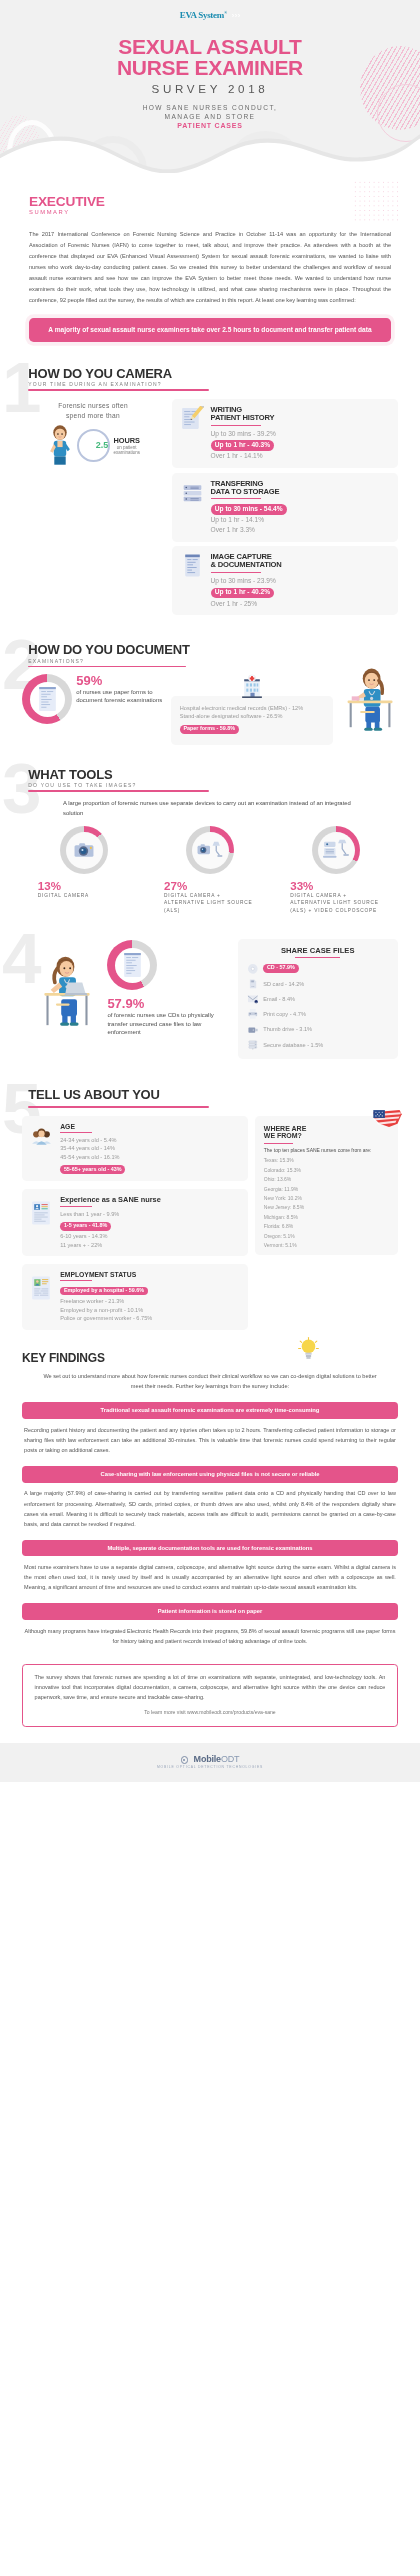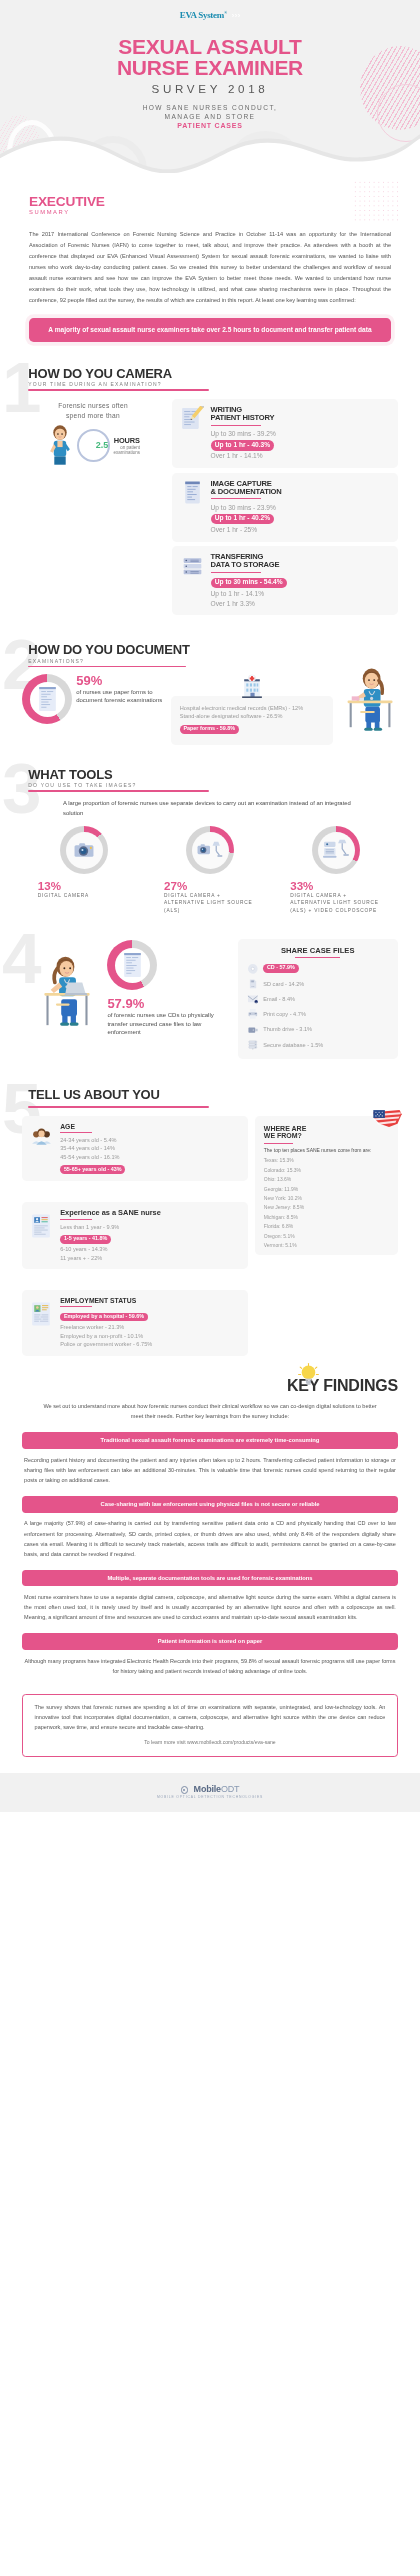--- a/index.html
+++ b/index.html
@@ -147,21 +147,21 @@
   .s1-wrap { display:flex; gap:8.4px; margin-top:8.4px; position:relative; z-index:2;}
   .s1-left { width:142px; text-align:center; padding-top:2.1px;}
   .s1-lead { font-size:6.6px; color:#6a6a6a; line-height:1.45; letter-spacing:0.3px;}
   .clock-row { display:flex; align-items:center; gap:3.2px; justify-content:center; margin-top:4.2px;}
   .clock {
     width:33px;height:33px;border-radius:50%;
     border:2.6px solid #b9c4dd; background:#fff;
     display:flex;align-items:center;justify-content:flex-end;
     font-size:9px;font-weight:bold;color:#45b97c;
   }
-  .hours-lbl { text-align:right; }
+  .hours-lbl { text-align:center; }
   .hours-lbl b { font-size:7.4px; color:#2f2f2f; letter-spacing:-0.1px;}
   .hours-lbl span { display:block; font-size:4.5px; color:#7d7d7d; line-height:1.2; }
   .s1-right { flex:1; display:flex; flex-direction:column; gap:4.7px;}
 
   
   .s2-wrap { display:flex; gap:7.4px; margin-top:6.3px; align-items:flex-start; position:relative; z-index:2;}
   .donut {
     position:relative; width:50px; height:50px; border-radius:50%; flex:none;
     background:conic-gradient(#d8d8d8 0 41%, #e4548a 41% 100%);
   }
@@ -188,34 +188,34 @@
   .s4-wrap{display:flex;gap:10.5px;margin-top:5.3px;align-items:flex-start;position:relative;z-index:2;}
   .s4-left{width:205px;display:flex;gap:4.2px;align-items:flex-start;padding-left:15.8px;}
   .share-card{flex:1;}
   .share-title{font-size:7.6px;font-weight:bold;color:#2f2f2f;text-align:center;}
   .share-rule{height:1.1px;width:45px;background:#e4548a;margin:2.1px auto 4.2px auto;}
   .share-item{display:flex;align-items:center;gap:4.7px;margin-bottom:3.7px;font-size:5.6px;color:#9b9b9b;}
   .share-ic{width:11.6px;height:11.6px;flex:none;}
 
   
   .s5-wrap{display:flex;gap:7.4px;margin-top:8.4px;position:relative;z-index:2;}
-  .s5-left{width:226px;display:flex;flex-direction:column;gap:21px;}
+  .s5-left{width:226px;display:flex;flex-direction:column;gap:8px;}
   .s5-right{flex:1;}
   .mini-title{font-size:6.8px;font-weight:bold;color:#2f2f2f;line-height:1.1;}
   .mini-rule{height:1.1px;width:31.5px;background:#e4548a;margin:1.6px 0 2.6px 0;}
   .mini-line{font-size:5.6px;color:#9b9b9b;line-height:1.55;}
   .states-card{position:relative;}
   .where-title{font-size:7px;font-weight:bold;color:#2f2f2f;line-height:1.12;}
   .where-rule{height:1.1px;width:29px;background:#e4548a;margin:2.6px 0 3.2px 0;}
   .where-note{font-size:5px;color:#4f4f4f;line-height:1.35;margin-bottom:3.7px;}
   .where-item{font-size:5px;color:#9b9b9b;margin-bottom:3.4px;}
 
   
   .kf { margin-top:21px; padding:0 22px; }
-  .kf-title{font-size:16px;font-weight:bold;color:#303030;letter-spacing:-0.2px;text-align:right;}
+  .kf-title{font-size:12px;font-weight:bold;color:#303030;letter-spacing:-0.2px;text-align:left;}
   .kf-intro{margin-top:7.4px;font-size:5.6px;line-height:1.75;color:#555;text-align:center;padding:0 21px;}
   .kf-block{margin-top:10.5px;}
   .kf-band{
     background:#e4548a;color:#fff;border-radius:3.7px;padding:4.2px 9.5px;text-align:center;
     font-size:5.8px;font-weight:bold;line-height:1.45;
   }
   .kf-body{margin-top:5.8px;font-size:5.5px;line-height:1.85;color:#555;text-align:justify;padding:0 2.1px;}
   .kf-body.center{text-align:center;}
 
   
@@ -347,46 +347,20 @@
             </div>
             <div class="card-rule"></div>
             <div class="stat-line">Up to 30 mins - 39.2%</div>
             <div><span class="stat-hi">Up to 1 hr - 40.3%</span></div>
             <div class="stat-line">Over 1 hr - 14.1%</div>
           </div>
         </div>
 
         <div class="card">
           <svg width="23" height="26" viewBox="0 0 44 50">
-            <rect x="8" y="3" width="28" height="42" rx="2" fill="#dde4f2"></rect>
-            <rect x="8" y="3" width="28" height="5" fill="#6e86b8"></rect>
-            <g fill="#8ea4cf">
-              <rect x="12" y="12" width="8" height="1.6"></rect>
-                <rect x="22" y="12" width="10" height="1.6"></rect>
-              <rect x="12" y="17" width="16" height="1.6"></rect>
-                <rect x="12" y="22" width="11" height="1.6"></rect>
-              <rect x="12" y="27" width="18" height="1.6"></rect>
-                <rect x="12" y="32" width="9" height="1.6"></rect>
-              <rect x="12" y="37" width="15" height="1.6"></rect>
-            </g>
-          </svg>
-          <div style="flex:1;">
-            <div class="card-title">
-              <div>IMAGE CAPTURE</div>
-              <div>&amp; DOCUMENTATION</div>
-            </div>
-            <div class="card-rule"></div>
-            <div class="stat-line">Up to 30 mins - 23.9%</div>
-            <div><span class="stat-hi">Up to 1 hr - 40.2%</span></div>
-            <div class="stat-line">Over 1 hr - 25%</div>
-          </div>
-        </div>
-
-        <div class="card">
-          <svg width="23" height="26" viewBox="0 0 44 50">
             <rect x="5" y="10" width="34" height="9" rx="1.5" fill="#b9c3de"></rect>
             <rect x="5" y="21" width="34" height="9" rx="1.5" fill="#cfd7ea"></rect>
             <rect x="5" y="32" width="34" height="9" rx="1.5" fill="#b9c3de"></rect>
             <circle cx="10" cy="14.5" r="1.6" fill="#4b5b80"></circle>
             <circle cx="10" cy="25.5" r="1.6" fill="#4b5b80"></circle>
             <circle cx="10" cy="36.5" r="1.6" fill="#4b5b80"></circle>
             <g fill="#7d8cb3">
               <rect x="18" y="13" width="16" height="1.4"></rect>
                 <rect x="18" y="16" width="16" height="1.4"></rect>
               <rect x="18" y="35" width="16" height="1.4"></rect>
@@ -395,20 +369,46 @@
           </svg>
           <div style="flex:1;">
             <div class="card-title">
               <div>TRANSFERING</div>
               <div>DATA TO STORAGE</div>
             </div>
             <div class="card-rule"></div>
             <div><span class="stat-hi">Up to 30 mins - 54.4%</span></div>
             <div class="stat-line">Up to 1 hr - 14.1%</div>
             <div class="stat-line">Over 1 hr 3.3%</div>
+          </div>
+        </div>
+
+        <div class="card">
+          <svg width="23" height="26" viewBox="0 0 44 50">
+            <rect x="8" y="3" width="28" height="42" rx="2" fill="#dde4f2"></rect>
+            <rect x="8" y="3" width="28" height="5" fill="#6e86b8"></rect>
+            <g fill="#8ea4cf">
+              <rect x="12" y="12" width="8" height="1.6"></rect>
+                <rect x="22" y="12" width="10" height="1.6"></rect>
+              <rect x="12" y="17" width="16" height="1.6"></rect>
+                <rect x="12" y="22" width="11" height="1.6"></rect>
+              <rect x="12" y="27" width="18" height="1.6"></rect>
+                <rect x="12" y="32" width="9" height="1.6"></rect>
+              <rect x="12" y="37" width="15" height="1.6"></rect>
+            </g>
+          </svg>
+          <div style="flex:1;">
+            <div class="card-title">
+              <div>IMAGE CAPTURE</div>
+              <div>&amp; DOCUMENTATION</div>
+            </div>
+            <div class="card-rule"></div>
+            <div class="stat-line">Up to 30 mins - 23.9%</div>
+            <div><span class="stat-hi">Up to 1 hr - 40.2%</span></div>
+            <div class="stat-line">Over 1 hr - 25%</div>
           </div>
         </div>
 
       </div>
     </div>
   </div>
 
   <div class="section" style="margin-top:27px;">
     <div class="big-num">2</div>
     <div class="sec-head">

